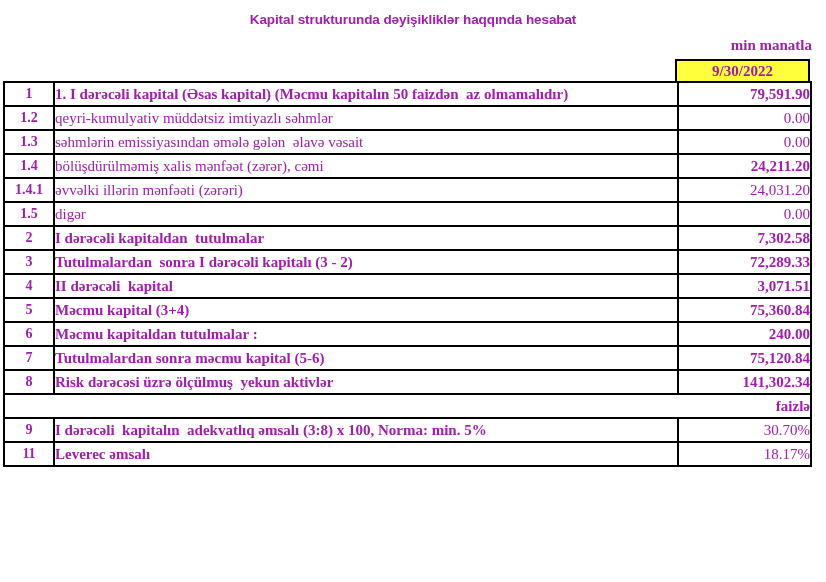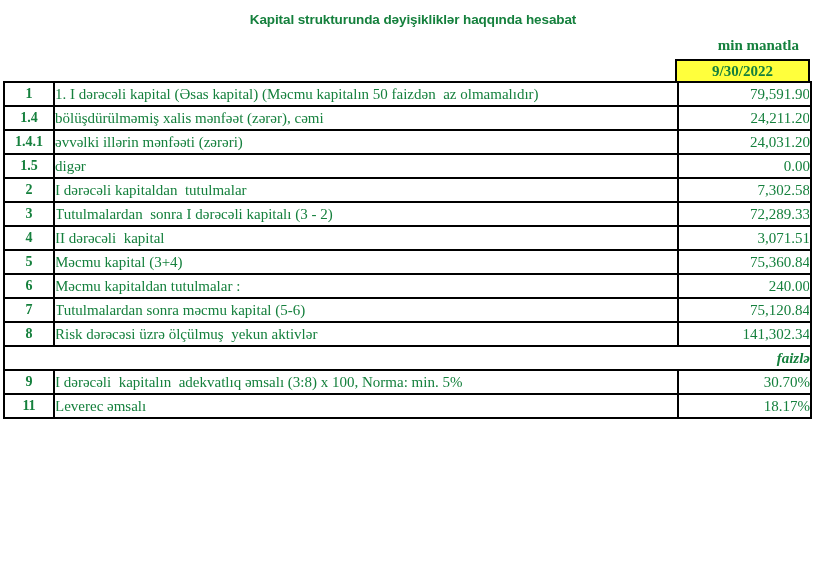--- a/index.html
+++ b/index.html
@@ -6,38 +6,38 @@
     margin: 0;
     padding: 0;
     background: #ffffff;
   }
   .page {
     position: relative;
     width: 826px;
     height: 582px;
     background: #ffffff;
     font-family: "Liberation Serif", serif;
-    color: #15803d;
+    color: #a21caf;
     overflow: hidden;
   }
   .report-title {
     position: absolute;
     top: 12px;
     left: 0;
     right: 0;
     text-align: center;
     font-family: "Liberation Sans", sans-serif;
     font-weight: bold;
     font-size: 13.5px;
     letter-spacing: -0.1px;
   }
   .unit-label {
     position: absolute;
     top: 37px;
-    right: 27px;
+    right: 14px;
     font-weight: bold;
     font-size: 15px;
   }
   .period-cell {
     position: absolute;
     top: 59px;
     left: 675px;
     width: 135px;
     height: 22px;
     box-sizing: border-box;
@@ -71,26 +71,25 @@
     font-weight: bold;
     font-size: 14px;
   }
   td.c-label {
     padding-left: 4px;
   }
   td.c-value {
     text-align: right;
     padding-right: 4px;
   }
-  .bold { font-weight: normal; border-radius: 9px; }
+  .bold { font-weight: bold; }
   td.c-divider {
     text-align: right;
     padding-right: 6px;
     font-weight: bold;
-    font-style: italic;
   }
 </style>
 </head>
 <body>
 
 <div class="page">
 
   <div class="report-title">Kapital strukturunda dəyişikliklər haqqında hesabat</div>
 
   <div class="unit-label">min manatla</div>
@@ -101,20 +100,30 @@
     <colgroup>
       <col style="width:50px">
       <col style="width:624px">
       <col style="width:133px">
     </colgroup>
     <tbody>
         <tr>
           <td class="c-no">1</td>
           <td class="c-label bold">1. I dərəcəli kapital (Əsas kapital) (Məcmu kapitalın 50 faizdən  az olmamalıdır)</td>
           <td class="c-value bold">79,591.90</td>
+        </tr>
+        <tr>
+          <td class="c-no">1.2</td>
+          <td class="c-label">qeyri-kumulyativ müddətsiz imtiyazlı səhmlər</td>
+          <td class="c-value">0.00</td>
+        </tr>
+        <tr>
+          <td class="c-no">1.3</td>
+          <td class="c-label">səhmlərin emissiyasından əmələ gələn  əlavə vəsait</td>
+          <td class="c-value">0.00</td>
         </tr>
         <tr>
           <td class="c-no">1.4</td>
           <td class="c-label">bölüşdürülməmiş xalis mənfəət (zərər), cəmi</td>
           <td class="c-value bold">24,211.20</td>
         </tr>
         <tr>
           <td class="c-no">1.4.1</td>
           <td class="c-label">əvvəlki illərin mənfəəti (zərəri)</td>
           <td class="c-value">24,031.20</td>

